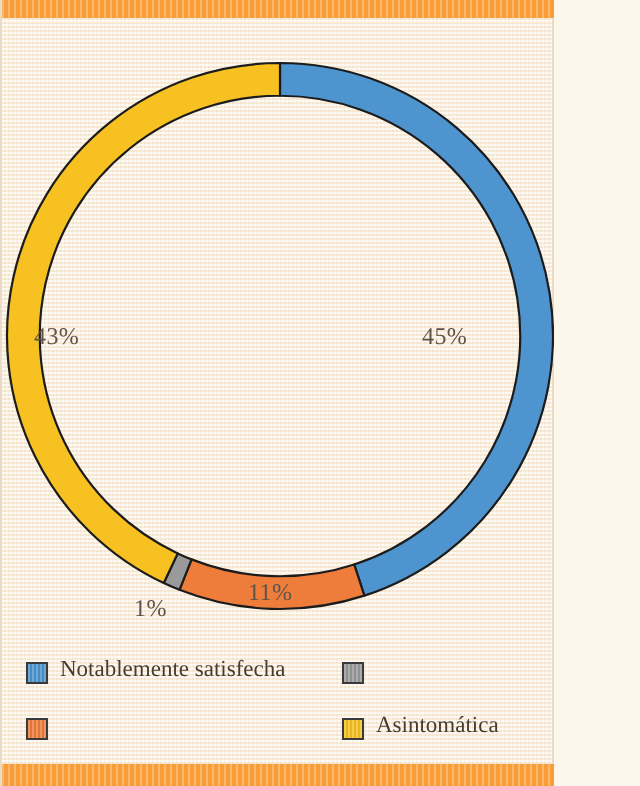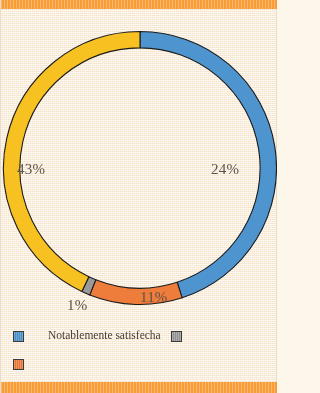--- a/index.html
+++ b/index.html
@@ -48,49 +48,49 @@
 
   .donut-svg {
     position: absolute;
     left: 0;
     top: 0;
   }
 
   .pct-label {
     position: absolute;
     font-family: "Liberation Serif", "DejaVu Serif", serif;
-    font-size: 15px;
+    font-size: 12px;
     color: #5d5348;
     white-space: nowrap;
     letter-spacing: 0.2px;
   }
   .pct-45 { left: 210px; top: 152px; }
   .pct-43 { left: 16px;  top: 152px; }
-  .pct-11 { left: 139px; top: 280px; font-family: Liberation Serif, serif; }
+  .pct-11 { left: 123px; top: 280px; font-family: Liberation Serif, serif; }
   .pct-1  { left: 66px;  top: 288px; }
 
   .legend {
     position: absolute;
     left: 0;
     top: 318px;
     width: 277px;
     height: 62px;
     box-sizing: border-box;
     padding: 4px 8px 0 12px;
   }
   .legend-grid {
     display: grid;
     grid-template-columns: 158px 1fr;
     grid-template-rows: 28px 28px;
     align-items: center;
   }
   .legend-item {
     display: flex;
     align-items: center;
-    gap: 24px;
+    gap: 6px;
   }
   .swatch {
     width: 11px;
     height: 11px;
     flex: 0 0 11px;
     border: 1px solid #3a3a3a;
     box-sizing: border-box;
     background-image:
       repeating-linear-gradient(90deg, rgba(255,255,255,0.18) 0px, rgba(255,255,255,0.18) 1px, rgba(0,0,0,0.06) 1px, rgba(0,0,0,0.06) 2px);
   }
@@ -112,35 +112,39 @@
   <div class="chart-area">
     <svg class="donut-svg" width="277" height="306" viewBox="0 0 277 306">
       <g transform="translate(139,159)">
         <path id="slice-0" stroke="#1c1c1c" stroke-width="1.1" stroke-linejoin="round" d="M 0.00 -136.50 A 136.5 136.5 0 0 1 42.18 129.82 L 37.12 114.24 A 120.12 120.12 0 0 0 0.00 -120.12 Z" fill="#4e95cf"></path>
         <path id="slice-1" stroke="#1c1c1c" stroke-width="1.1" stroke-linejoin="round" d="M 42.18 129.82 A 136.5 136.5 0 0 1 -50.25 126.91 L -44.22 111.68 A 120.12 120.12 0 0 0 37.12 114.24 Z" fill="#ee7d3c"></path>
         <path id="slice-2" stroke="#1c1c1c" stroke-width="1.1" stroke-linejoin="round" d="M -50.25 126.91 A 136.5 136.5 0 0 1 -58.12 123.51 L -51.14 108.69 A 120.12 120.12 0 0 0 -44.22 111.68 Z" fill="#9a9a9a"></path>
         <path id="slice-3" stroke="#1c1c1c" stroke-width="1.1" stroke-linejoin="round" d="M -58.12 123.51 A 136.5 136.5 0 0 1 -0.00 -136.50 L -0.00 -120.12 A 120.12 120.12 0 0 0 -51.14 108.69 Z" fill="#f7c122"></path>
       </g>
     </svg>
 
-    <span class="pct-label pct-45">24%</span>
+    <span class="pct-label pct-45">45%</span>
     <span class="pct-label pct-43">43%</span>
     <span class="pct-label pct-11">11%</span>
     <span class="pct-label pct-1">1%</span>
   </div>
 
   <div class="legend">
     <div class="legend-grid">
       <div class="legend-item">
         <span class="swatch" id="sw-0" style="background-color: rgb(78, 149, 207);"></span>
         <span class="legend-label">Notablemente satisfecha</span>
       </div>
       <div class="legend-item">
         <span class="swatch" id="sw-1" style="background-color: rgb(154, 154, 154);"></span>
       </div>
       <div class="legend-item">
         <span class="swatch" id="sw-2" style="background-color: rgb(238, 125, 60);"></span>
       </div>
+      <div class="legend-item">
+        <span class="swatch" id="sw-3" style="background-color: rgb(247, 193, 34);"></span>
+        <span class="legend-label">Asintomática</span>
+      </div>
     </div>
   </div>
 
   <div class="rule-bar bottom"></div>
 </div>
 
 </body></html>

